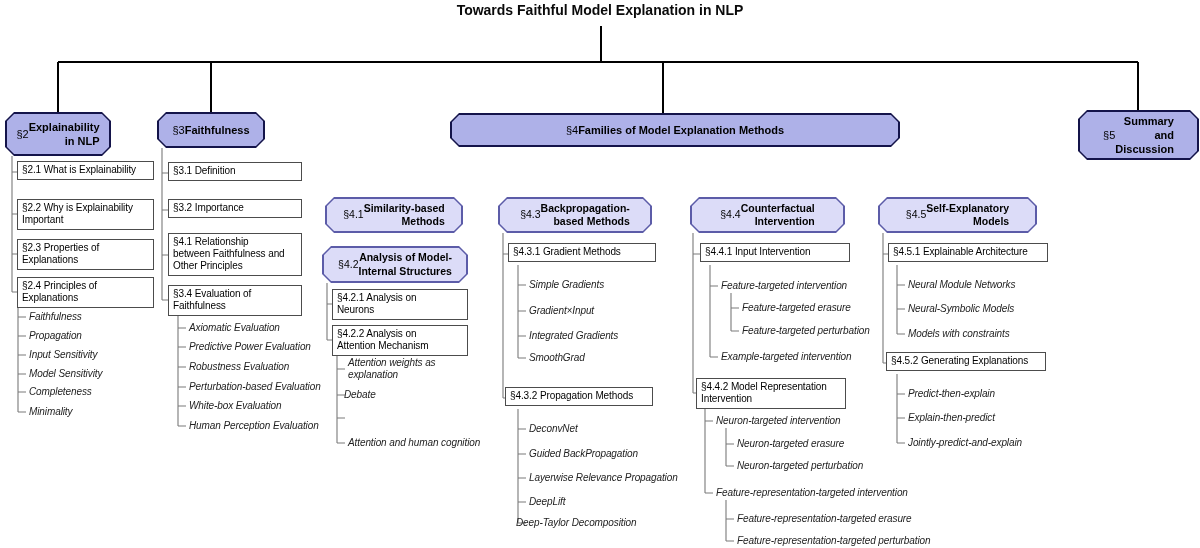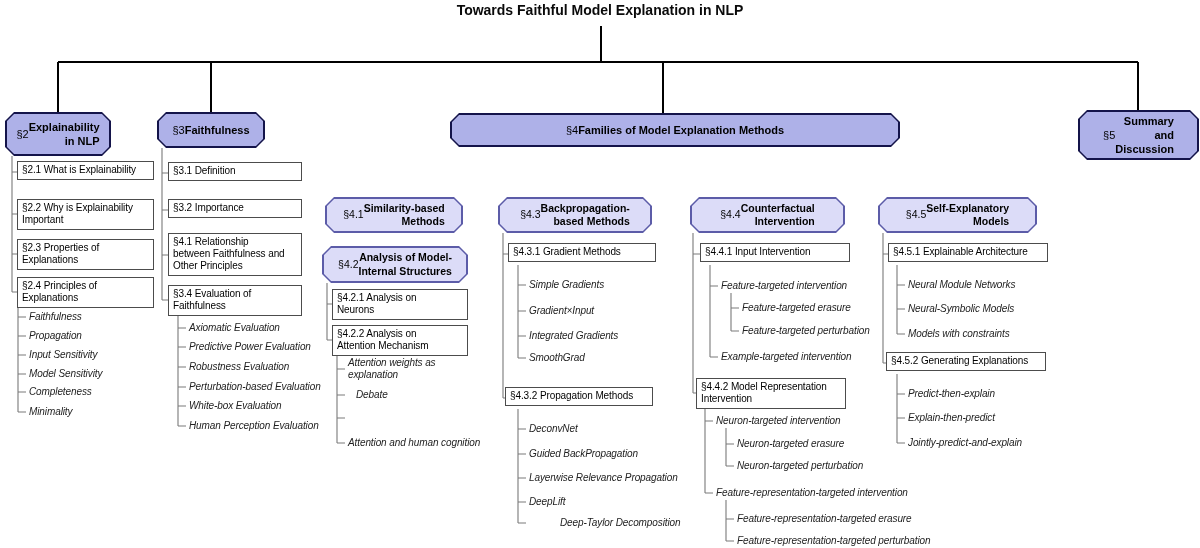--- a/index.html
+++ b/index.html
@@ -129,33 +129,33 @@
 
   <div class="leaf" style="left:189px;top:322px">Axiomatic Evaluation</div>
   <div class="leaf" style="left:189px;top:341px">Predictive Power Evaluation</div>
   <div class="leaf" style="left:189px;top:361px">Robustness Evaluation</div>
   <div class="leaf" style="left:189px;top:381px">Perturbation-based Evaluation</div>
   <div class="leaf" style="left:189px;top:400px">White-box Evaluation</div>
   <div class="leaf" style="left:189px;top:420px">Human Perception Evaluation</div>
 
   <div class="leaf" style="left:348px;top:357px">Attention weights as
 explanation</div>
-  <div class="leaf" style="left:356px;top:389px">Debate</div>
+  <div class="leaf" style="left:344px;top:389px">Debate</div>
   <div class="leaf" style="left:348px;top:437px">Attention and human cognition</div>
 
   <div class="leaf" style="left:529px;top:279px">Simple Gradients</div>
   <div class="leaf" style="left:529px;top:305px">Gradient×Input</div>
   <div class="leaf" style="left:529px;top:330px">Integrated Gradients</div>
   <div class="leaf" style="left:529px;top:352px">SmoothGrad</div>
 
   <div class="leaf" style="left:529px;top:423px">DeconvNet</div>
   <div class="leaf" style="left:529px;top:448px">Guided BackPropagation</div>
   <div class="leaf" style="left:529px;top:472px">Layerwise Relevance Propagation</div>
   <div class="leaf" style="left:529px;top:496px">DeepLift</div>
-  <div class="leaf" style="left:560px;top:517px">Deep-Taylor Decomposition</div>
+  <div class="leaf" style="left:516px;top:517px">Deep-Taylor Decomposition</div>
 
   <div class="leaf" style="left:721px;top:280px">Feature-targeted intervention</div>
   <div class="leaf" style="left:742px;top:302px">Feature-targeted erasure</div>
   <div class="leaf" style="left:742px;top:325px">Feature-targeted perturbation</div>
   <div class="leaf" style="left:721px;top:351px">Example-targeted intervention</div>
 
   <div class="leaf" style="left:716px;top:415px">Neuron-targeted intervention</div>
   <div class="leaf" style="left:737px;top:438px">Neuron-targeted erasure</div>
   <div class="leaf" style="left:737px;top:460px">Neuron-targeted perturbation</div>
   <div class="leaf" style="left:716px;top:487px">Feature-representation-targeted intervention</div>

